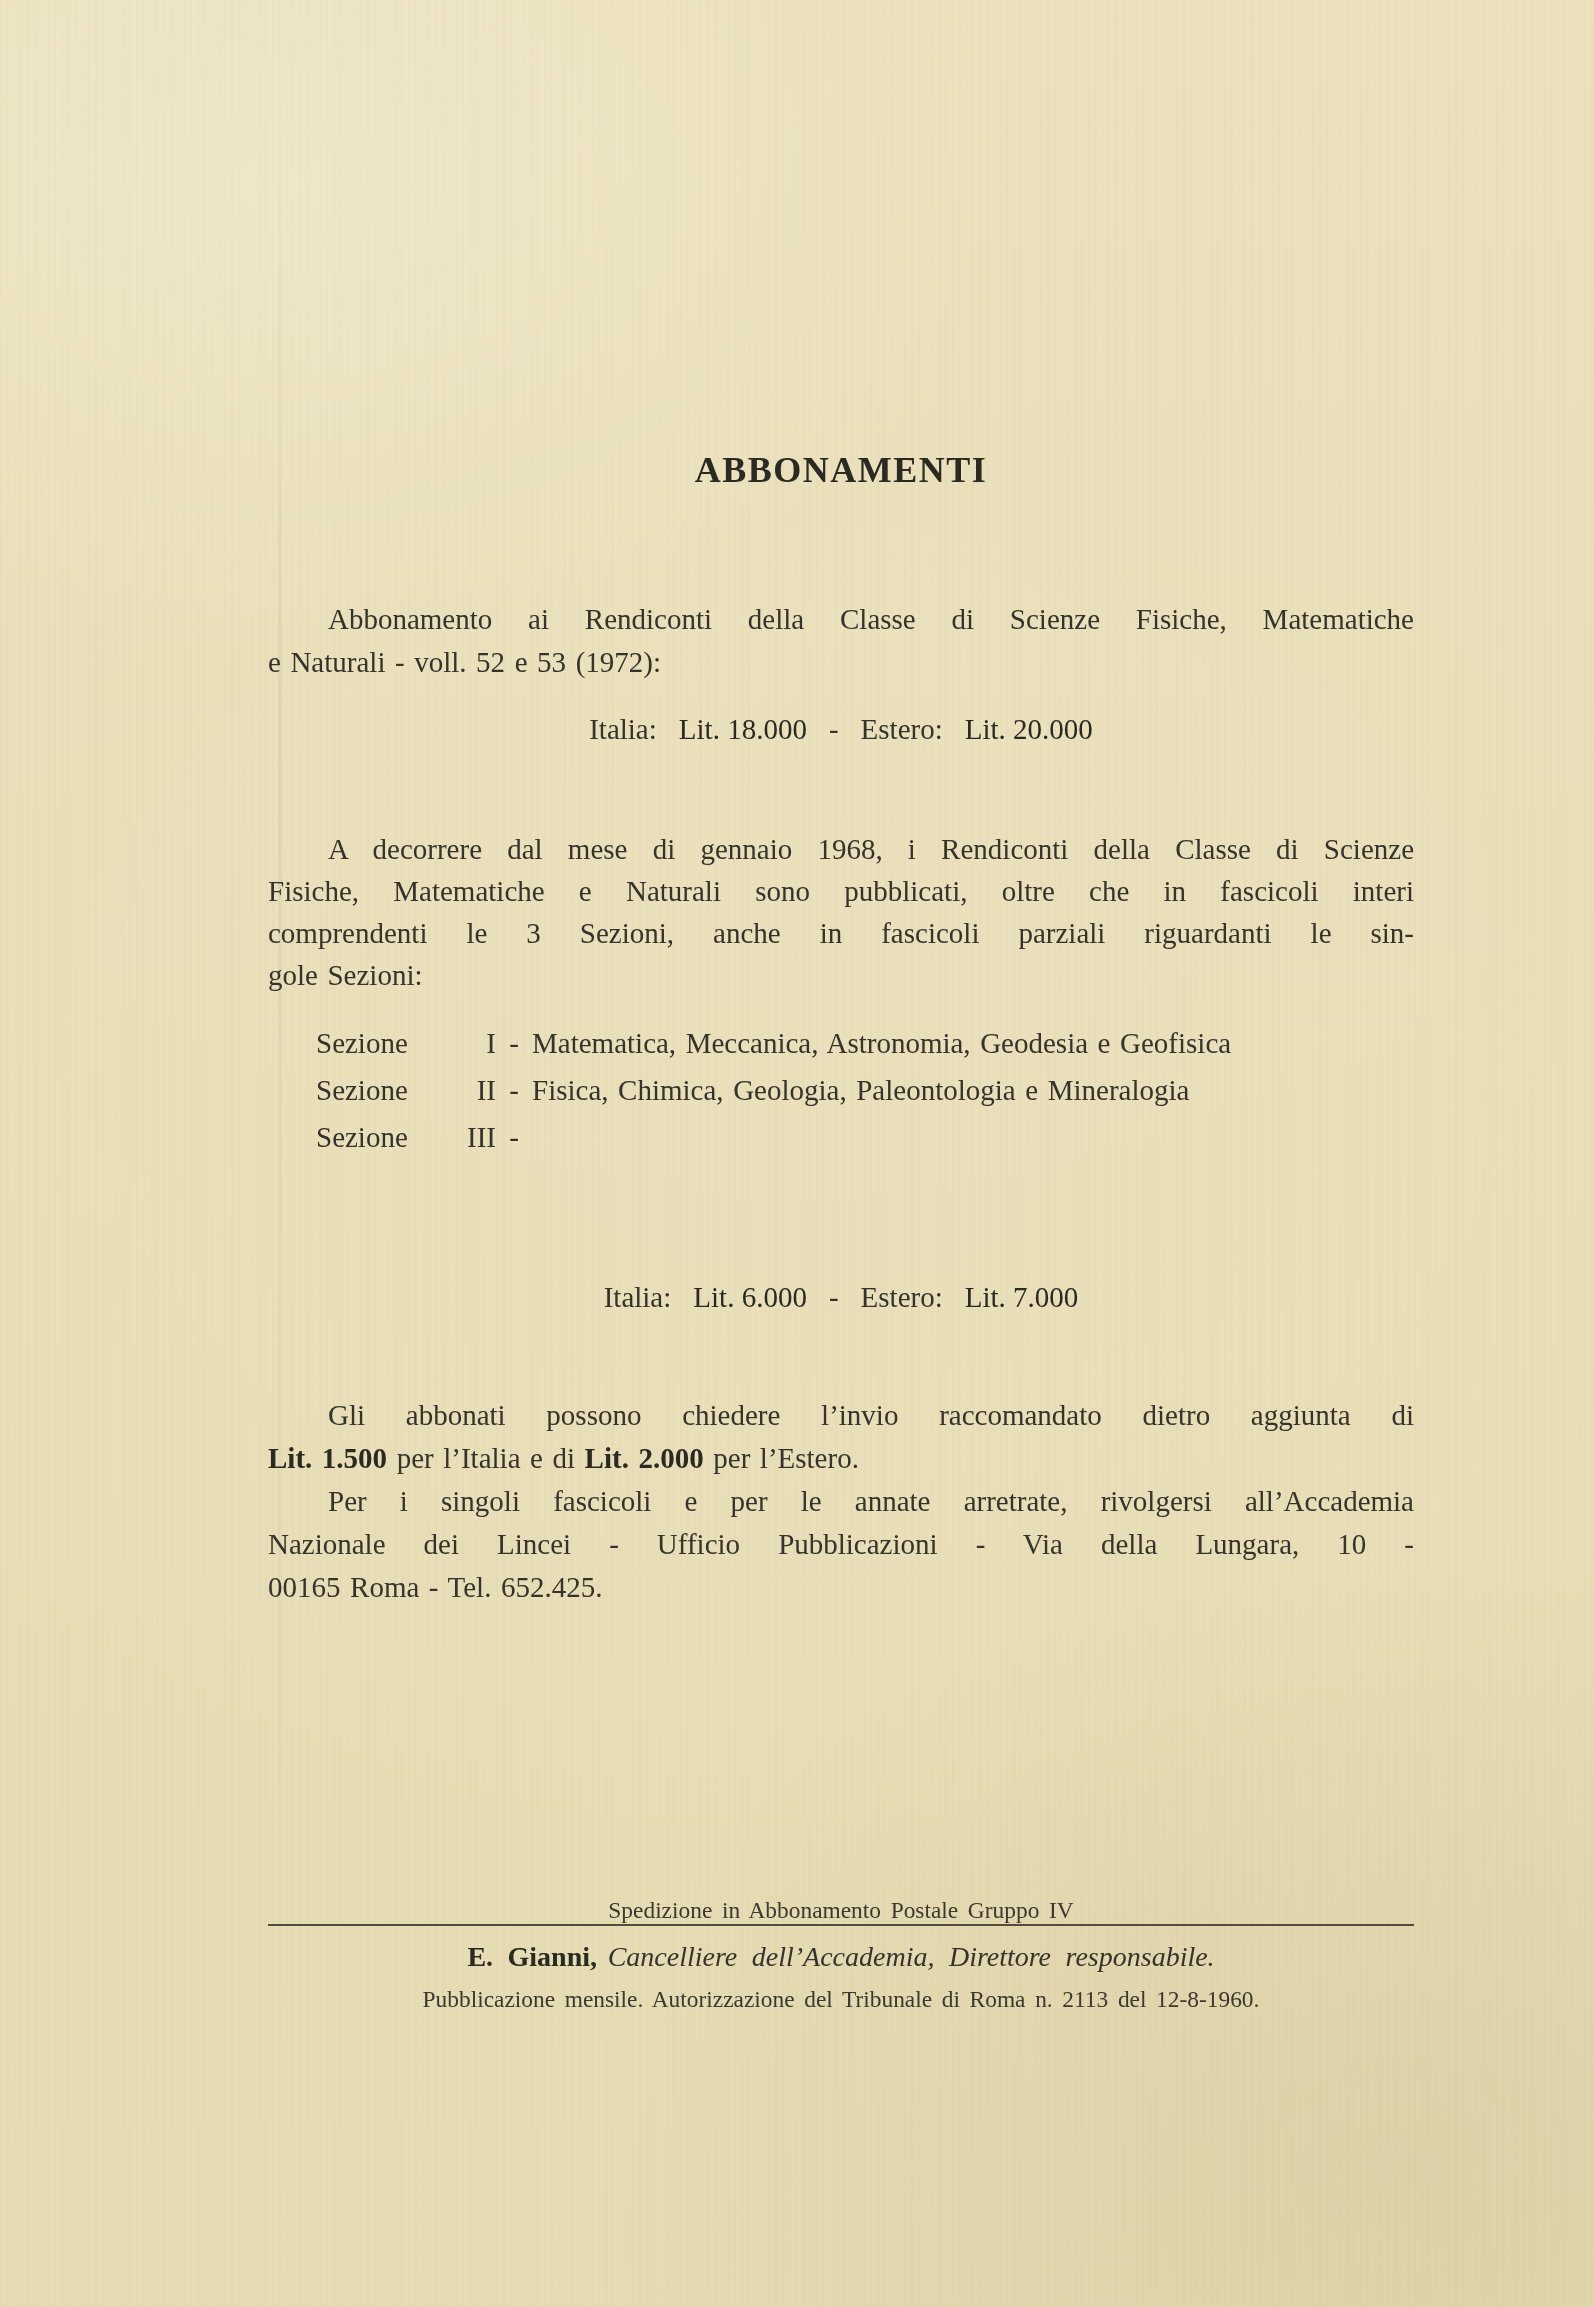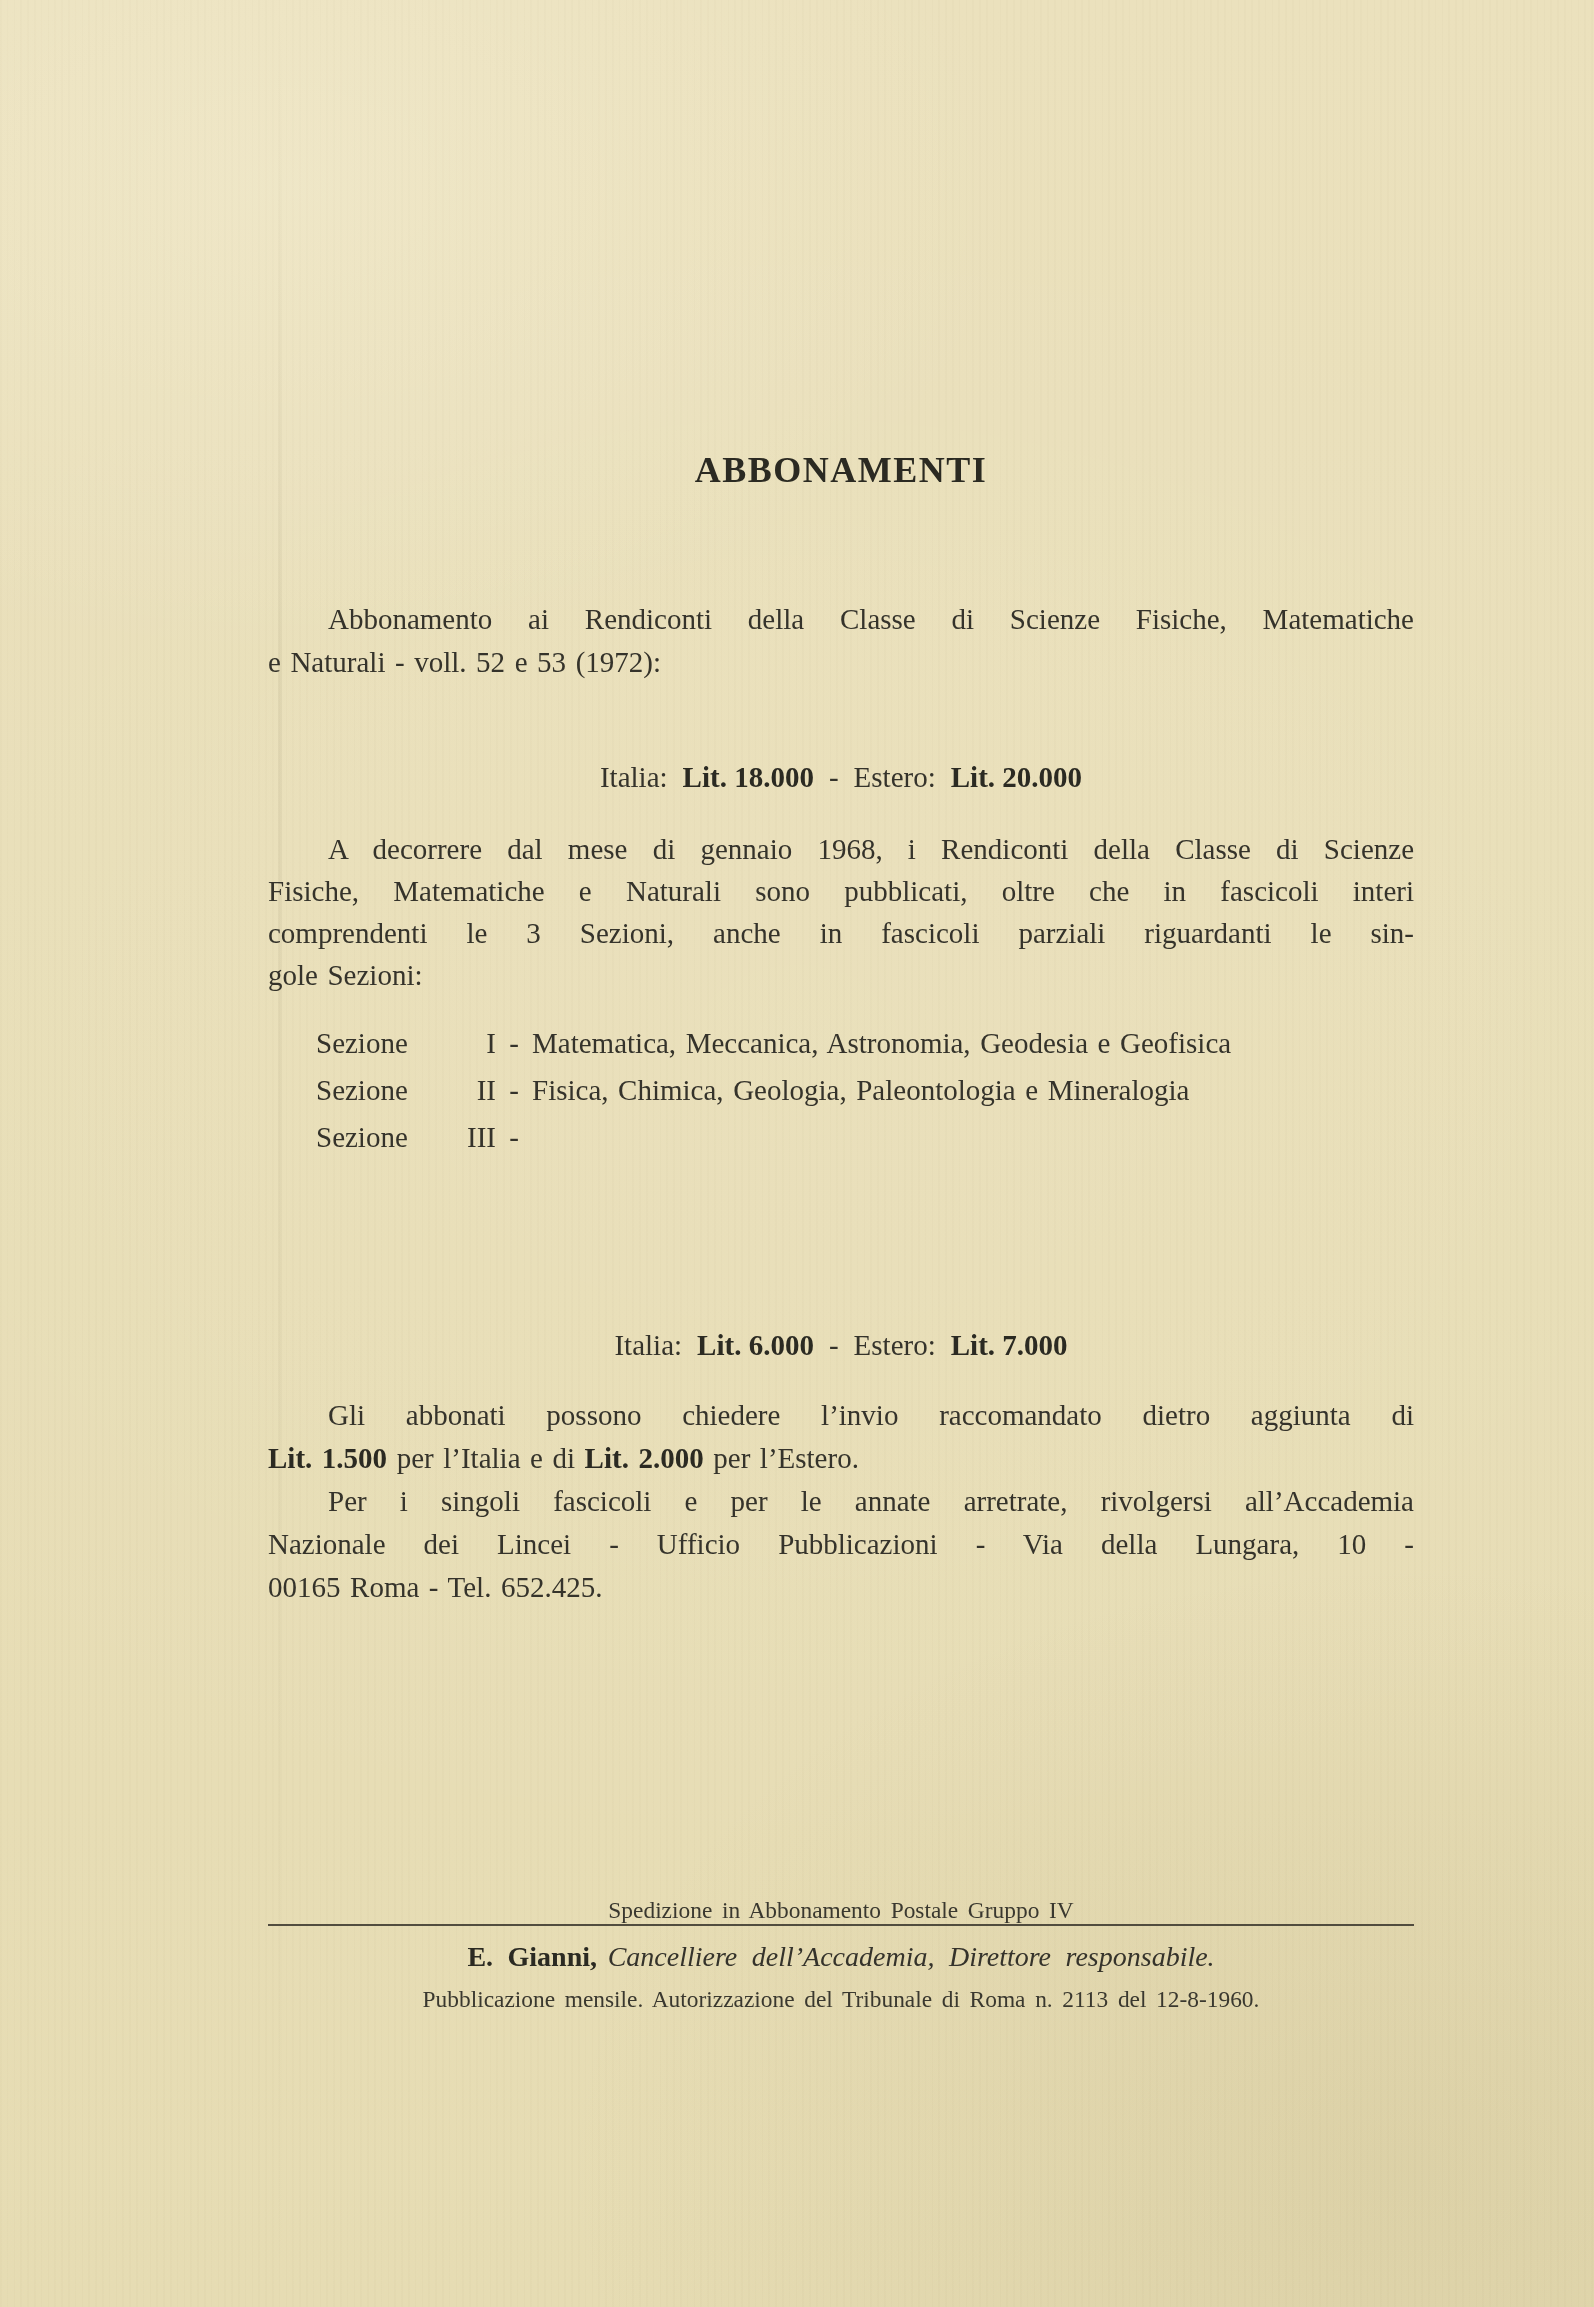--- a/index.html
+++ b/index.html
@@ -55,26 +55,26 @@
   .indent { text-indent: 60px; }
 
   .intro      { top: 598px; }
   .para-sections { top: 828px; }
   .para-sections .bodyline { line-height: 42px; }
 
   .price-line {
     display: flex;
     justify-content: center;
     align-items: baseline;
-    gap: 15px;
+    gap: 22px;
     font-size: 29px;
   }
   .price-volumes  { top: 713px; }
   .price-sections { top: 1281px; }
-  .price-line .val { font-weight: bold; color: #2b2a22; margin-top: 48px; }
+  .price-line .val { font-weight: normal; color: #2b2a22; }
 
   .sezioni { top: 1020px; }
   .sez-row { display: flex; font-size: 29px; line-height: 47px; margin-left: 48px; }
   .sez-label  { width: 115px; }
   .sez-num    { width: 65px; text-align: right; }
   .sez-dash   { width: 36px; text-align: center; }
   .sez-fields { flex: 1; word-spacing: 2.3px; }
 
   .price-intro { top: 1205px; text-align: center; font-size: 29px; word-spacing: 3px; }
 

